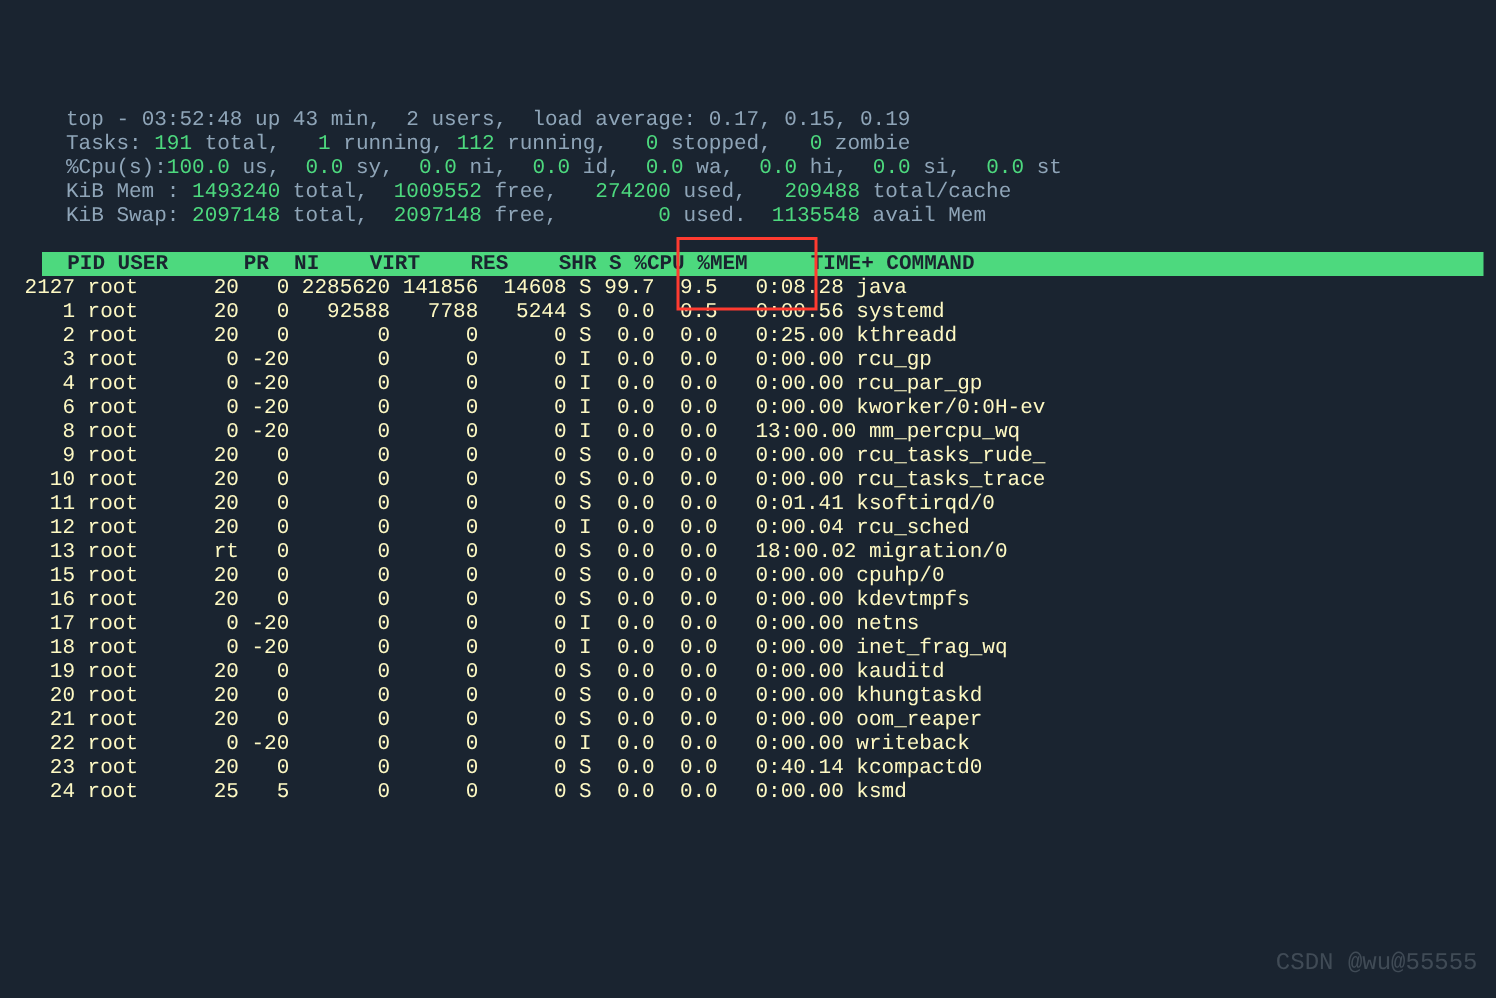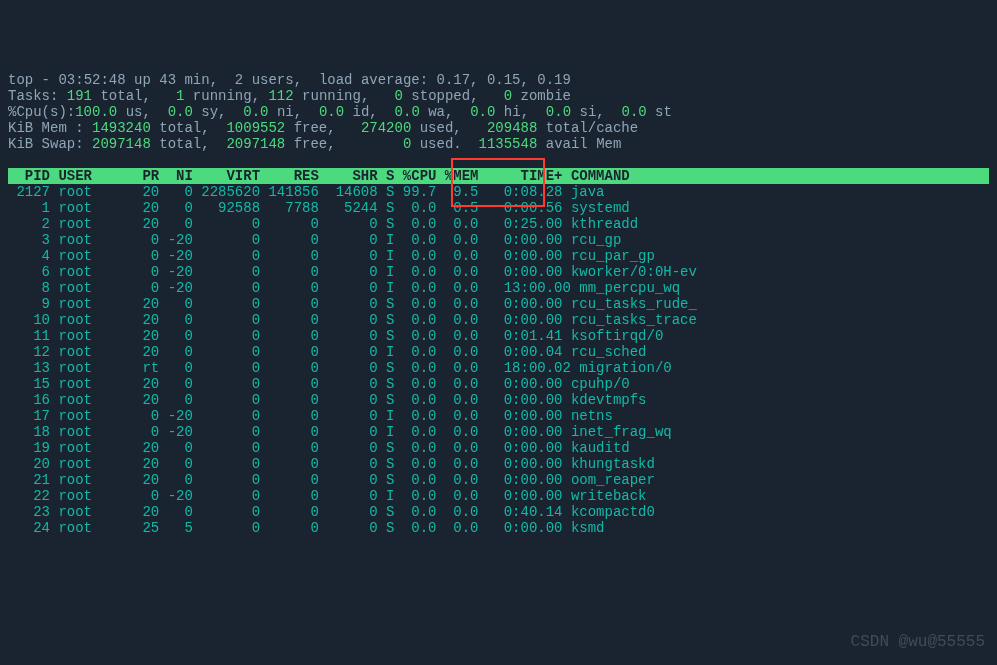--- a/index.html
+++ b/index.html
@@ -8,28 +8,29 @@
     background: #1a2430;
     font-family: 'Courier New', monospace;
     font-size: 14px;
     color: #c5d4e0;
     white-space: pre;
     width: 997px;
     height: 665px;
     box-sizing: border-box;
     position: relative;
   }
-  .dim { color: #8fa5b8; }
+  .dim { color: #8fa5b8; margin-left: 36px; }
   .bright { color: #4dd97e; font-weight: normal; }
   .header-row {
     background: #4dd97e;
     color: #1a2430;
     font-weight: bold;
+    margin-left: 20px;
   }
-  .green { color: #14b8a6; }
+  .green { color: #fef9c3; }
   .highlight-box {
     position: absolute;
     border: 2px solid #ff3b30;
     pointer-events: none;
   }
   .watermark {
     position: absolute;
     right: 12px;
     bottom: 14px;
     color: rgba(180,190,200,0.25);

